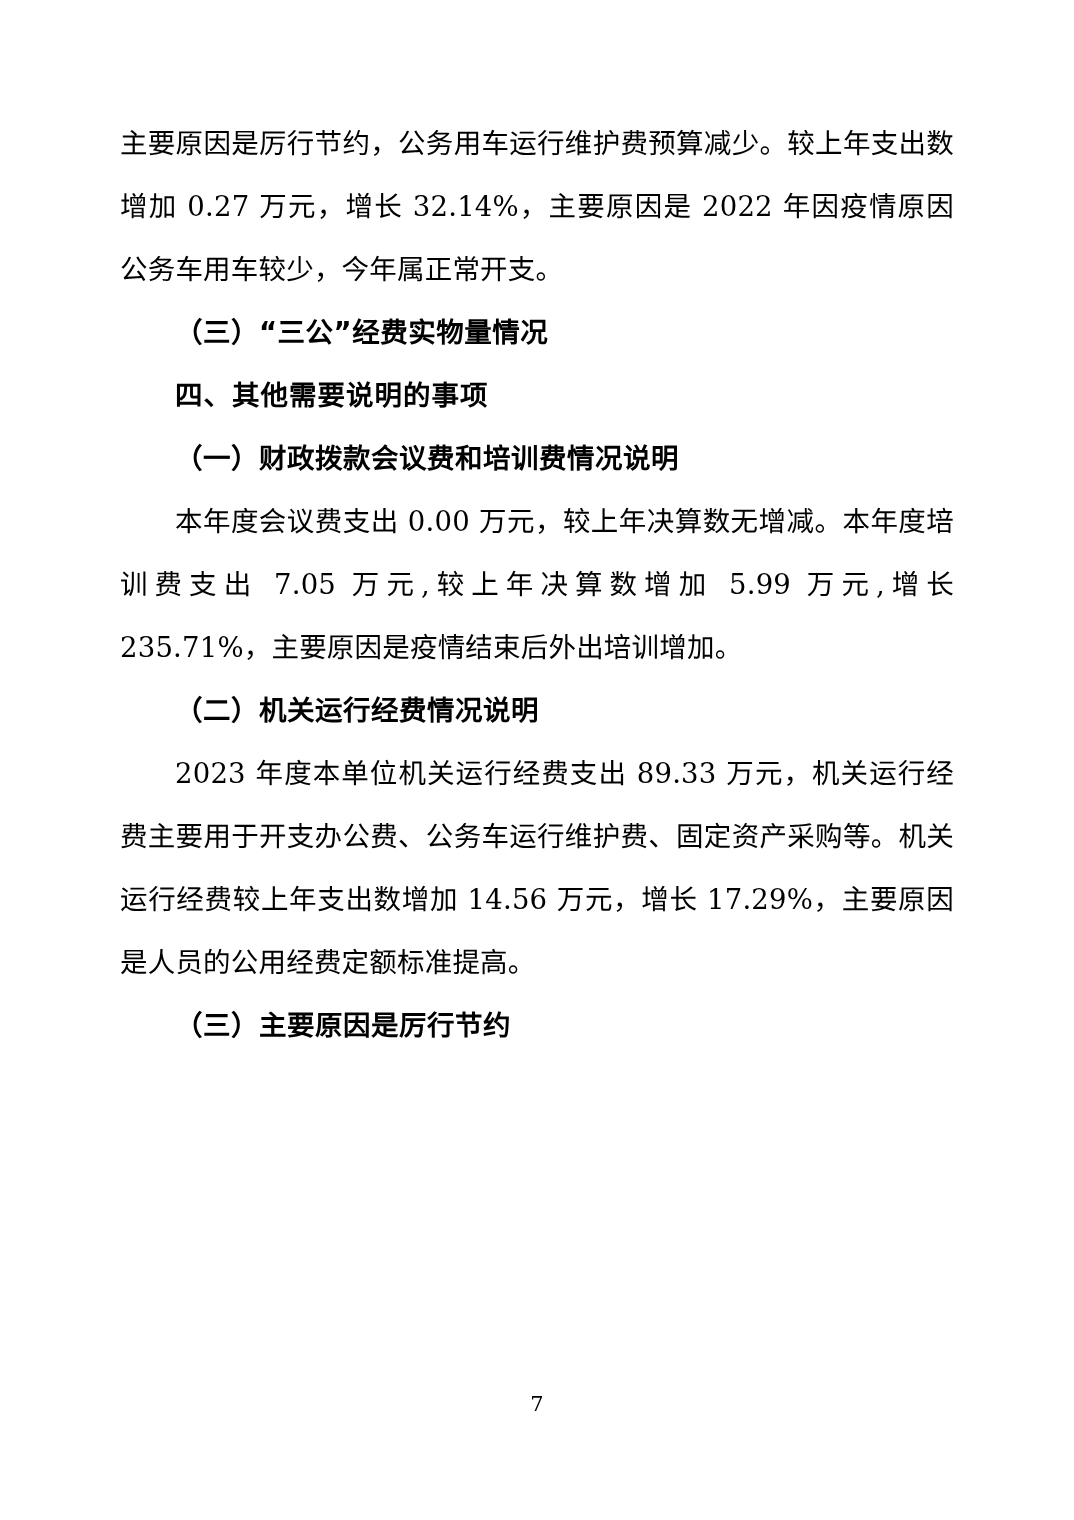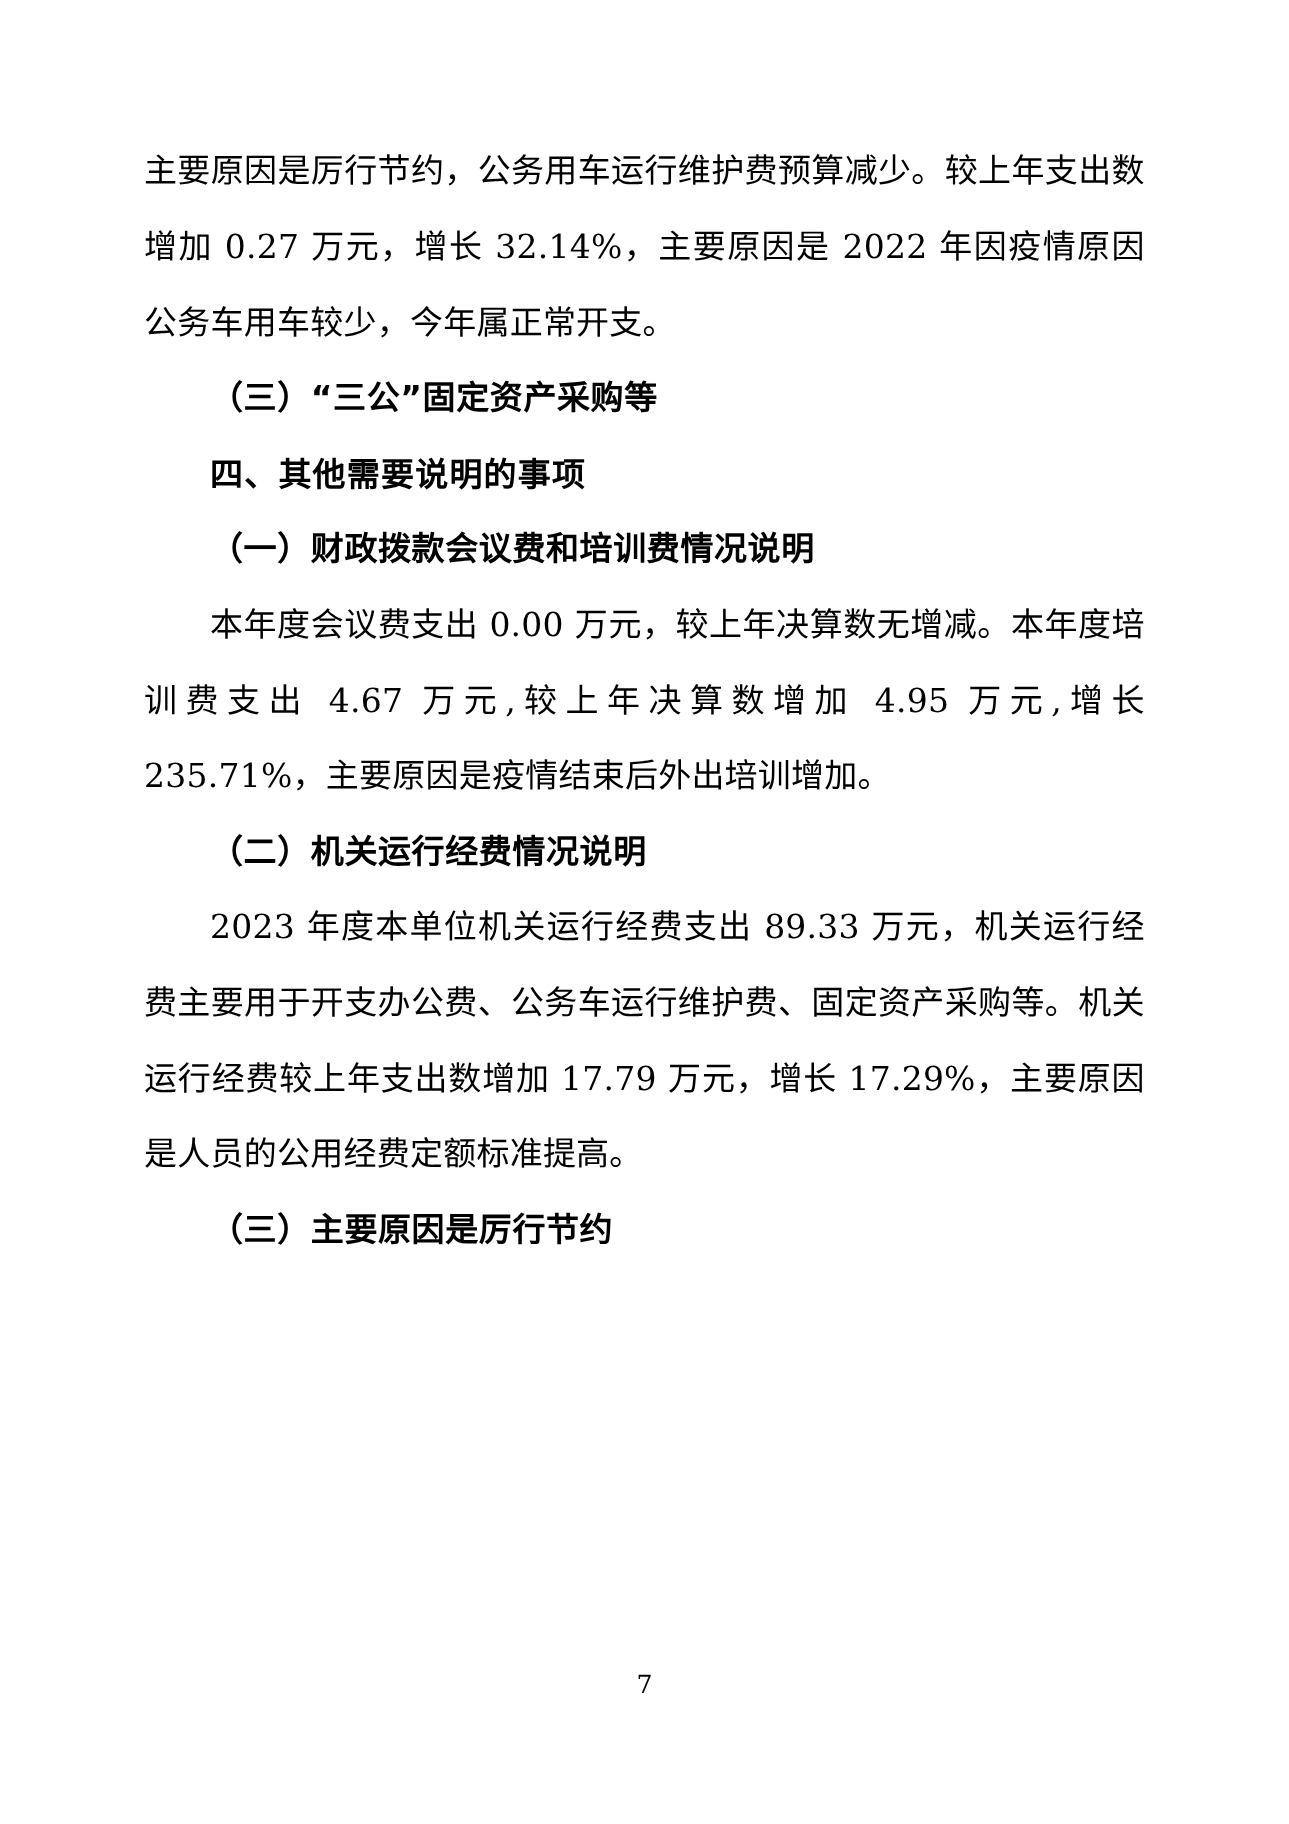--- a/index.html
+++ b/index.html
@@ -65,31 +65,31 @@
 </style>
 </head>
 <body>
 
 <div class="page">
   <div class="doc-body">
 
     <p class="para noindent">主要原因是厉行节约，公务用车运行维护费预算减少。较上年支出数增加 0.27 万元，增长 32.14%，主要原因是 2022 年因疫情原因公务车用车较少，今年属正常开支。</p>
 
 
-    <p class="heading">（三）“三公”固定资产采购等</p>
+    <p class="heading">（三）“三公”经费实物量情况</p>
 
 
     <p class="heading-major">四、其他需要说明的事项</p>
 
     <p class="heading">（一）财政拨款会议费和培训费情况说明</p>
 
-    <p class="para">本年度会议费支出 0.00 万元，较上年决算数无增减。本年度培训费支出 4.67 万元,较上年决算数增加 4.95 万元,增长 235.71%，主要原因是疫情结束后外出培训增加。</p>
+    <p class="para">本年度会议费支出 0.00 万元，较上年决算数无增减。本年度培训费支出 7.05 万元,较上年决算数增加 5.99 万元,增长 235.71%，主要原因是疫情结束后外出培训增加。</p>
 
     <p class="heading">（二）机关运行经费情况说明</p>
 
-    <p class="para">2023 年度本单位机关运行经费支出 89.33 万元，机关运行经费主要用于开支办公费、公务车运行维护费、固定资产采购等。机关运行经费较上年支出数增加 17.79 万元，增长 17.29%，主要原因是人员的公用经费定额标准提高。</p>
+    <p class="para">2023 年度本单位机关运行经费支出 89.33 万元，机关运行经费主要用于开支办公费、公务车运行维护费、固定资产采购等。机关运行经费较上年支出数增加 14.56 万元，增长 17.29%，主要原因是人员的公用经费定额标准提高。</p>
 
     <p class="heading">（三）主要原因是厉行节约</p>
 
   </div>
 
   <div class="page-number">7</div>
 </div>
 
 </body></html>

